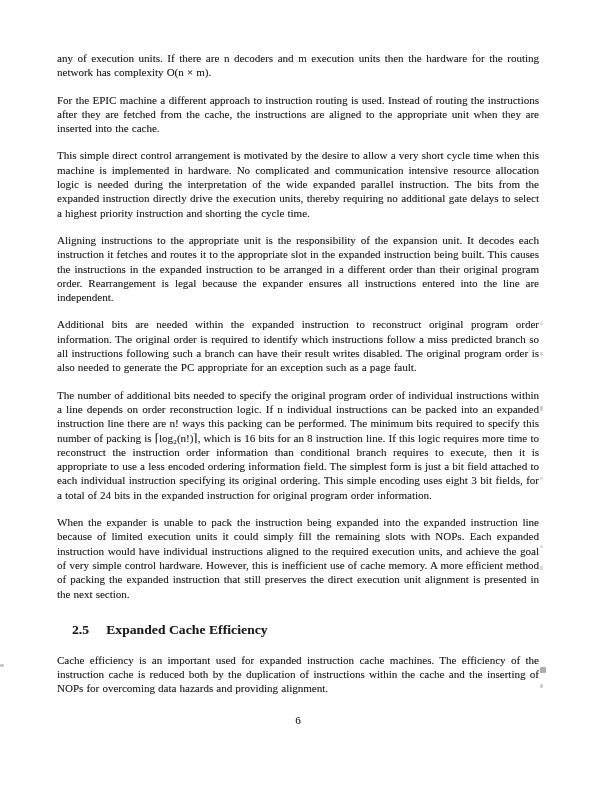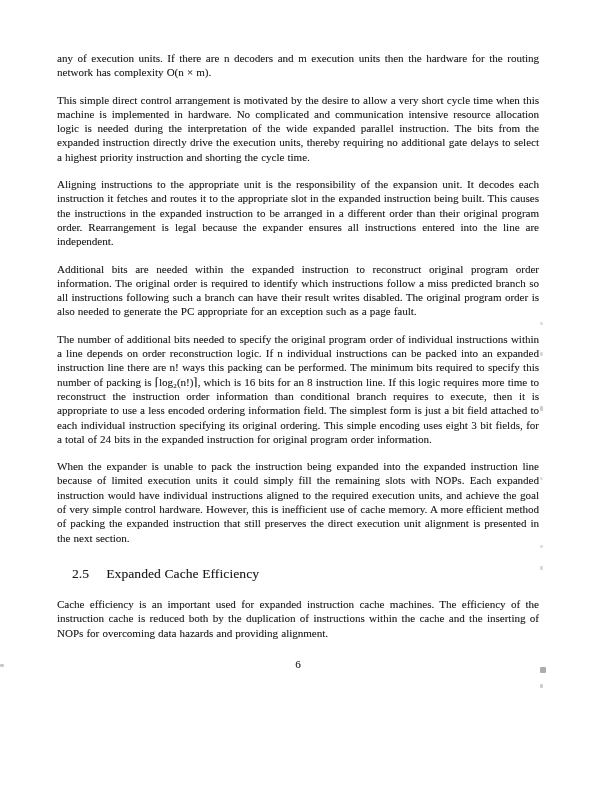--- a/index.html
+++ b/index.html
@@ -28,21 +28,21 @@
     font-size: 11px;
     line-height: 14.3px;
     text-align: justify;
     word-spacing: 0.4px;
   }
   h2.section {
     margin: 20px 0 15px 0;
     padding-left: 15px;
     font-size: 13.5px;
     line-height: 17px;
-    font-weight: normal;
+    font-weight: bold;
     letter-spacing: 0.1px;
   }
   .sec-num {
     display: inline-block;
     margin-right: 17px;
   }
   .pageno {
     margin-top: 17px;
     text-align: center;
     font-size: 11px;
@@ -65,20 +65,21 @@
   .s9  { left:540px; top:667px; width:6px; height:6px; opacity:.45; }
   .s10 { left:540px; top:684px; width:3px; height:4px; opacity:.28; }
   .s11 { left:0px;   top:664px; width:4px; height:3px; opacity:.30; }
 </style>
 </head>
 <body>
 
 <div class="page">
   <div class="content">
     <p>any of execution units. If there are n decoders and m execution units then the hardware for the routing network has complexity O(n × m).</p>
+    <p>For the EPIC machine a different approach to instruction routing is used. Instead of routing the instructions after they are fetched from the cache, the instructions are aligned to the appropriate unit when they are inserted into the cache.</p>
     <p>This simple direct control arrangement is motivated by the desire to allow a very short cycle time when this machine is implemented in hardware. No complicated and communication intensive resource allocation logic is needed during the interpretation of the wide expanded parallel instruction. The bits from the expanded instruction directly drive the execution units, thereby requiring no additional gate delays to select a highest priority instruction and shorting the cycle time.</p>
     <p>Aligning instructions to the appropriate unit is the responsibility of the expansion unit. It decodes each instruction it fetches and routes it to the appropriate slot in the expanded instruction being built. This causes the instructions in the expanded instruction to be arranged in a different order than their original program order. Rearrangement is legal because the expander ensures all instructions entered into the line are independent.</p>
     <p>Additional bits are needed within the expanded instruction to reconstruct original program order information. The original order is required to identify which instructions follow a miss predicted branch so all instructions following such a branch can have their result writes disabled. The original program order is also needed to generate the PC appropriate for an exception such as a page fault.</p>
     <p>The number of additional bits needed to specify the original program order of individual instructions within a line depends on order reconstruction logic. If n individual instructions can be packed into an expanded instruction line there are n! ways this packing can be performed. The minimum bits required to specify this number of packing is ⌈log₂(n!)⌉, which is 16 bits for an 8 instruction line. If this logic requires more time to reconstruct the instruction order information than conditional branch requires to execute, then it is appropriate to use a less encoded ordering information field. The simplest form is just a bit field attached to each individual instruction specifying its original ordering. This simple encoding uses eight 3 bit fields, for a total of 24 bits in the expanded instruction for original program order information.</p>
     <p>When the expander is unable to pack the instruction being expanded into the expanded instruction line because of limited execution units it could simply fill the remaining slots with NOPs. Each expanded instruction would have individual instructions aligned to the required execution units, and achieve the goal of very simple control hardware. However, this is inefficient use of cache memory. A more efficient method of packing the expanded instruction that still preserves the direct execution unit alignment is presented in the next section.</p>
 
     <h2 class="section">
       <span class="sec-num">2.5</span><span>Expanded Cache Efficiency</span>
     </h2>
 

